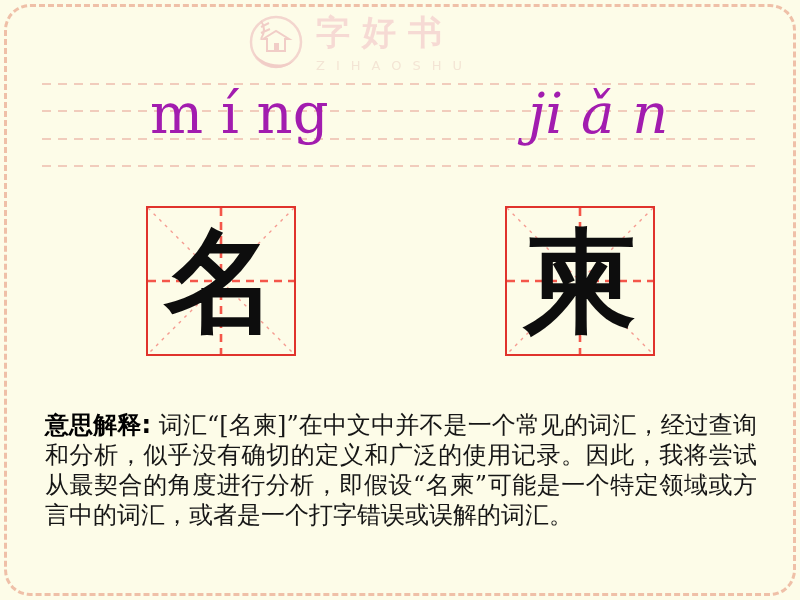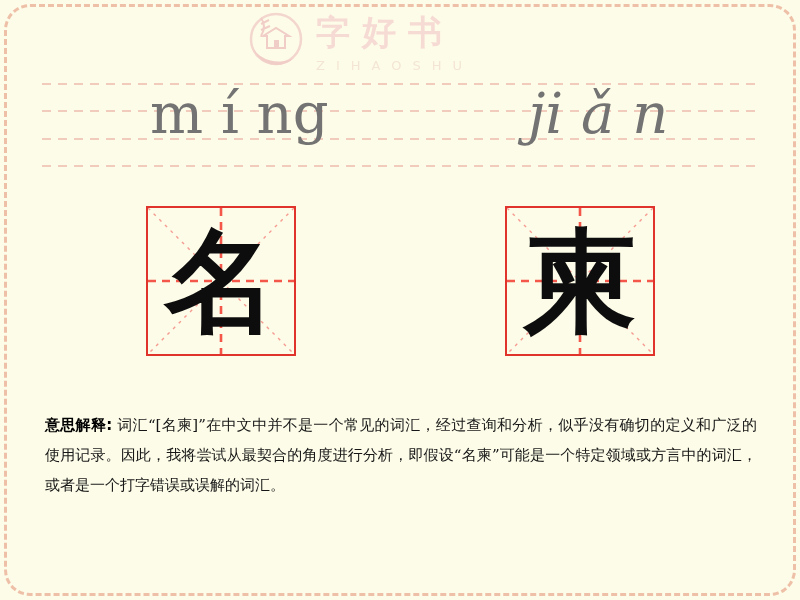--- a/index.html
+++ b/index.html
@@ -15,21 +15,21 @@
     position: absolute;
     left: 4px; top: 4px; right: 4px; bottom: 4px;
     border: 3px dashed #EFC0A8;
     border-radius: 26px;
     pointer-events: none;
   }
   
   .logo {
     position: absolute;
     left: 0; top: 10px; width: 720px;
-    display: flex; align-items: flex-start; justify-content: center;
+    display: flex; align-items: flex-end; justify-content: center;
     gap: 11px;
     opacity: 0.9;
   }
   .logo-icon { width: 58px; height: 60px; }
   .logo-textcol { display: flex; flex-direction: column; align-items: flex-start; }
   .logo-brand {
     font-family: "DejaVu Serif", serif;
     font-size: 34px; font-weight: bold;
     letter-spacing: 12px;
     color: #F6D7D2;
@@ -49,21 +49,21 @@
   .pline.l1 { top: 83px; }
   .pline.l2 { top: 110px; }
   .pline.l3 { top: 138px; }
   .pline.l4 { top: 165px; }
   .pinyin-word {
     position: absolute;
     top: 85px;
     height: 58px; line-height: 58px;
     font-family: "DejaVu Serif", serif;
     font-size: 56px;
-    color: #737373;
+    color: #a21caf;
     white-space: pre;
   }
   .pinyin-word.w1 { left: 150px; }
   .pinyin-word.w2 { left: 528px; font-style: italic; }
   
   .char-box {
     position: absolute;
     width: 150px; height: 150px;
     border: 2px solid #E0332C;
     display: flex; align-items: center; justify-content: center;
@@ -79,21 +79,21 @@
     font-size: 112px; line-height: 146px;
     font-weight: bold;
     color: #0D0D0D;
     z-index: 2;
   }
   
   .explanation {
     position: absolute;
     left: 45px; top: 410px; width: 712px;
     font-family: "DejaVu Serif", serif;
-    font-size: 15px;
+    font-size: 24px;
     line-height: 30px;
     color: #161616;
     text-align: justify;
   }
   .explanation .label {
     font-family: "DejaVu Sans", sans-serif;
     font-weight: bold;
     color: #000;
   }
 </style>

